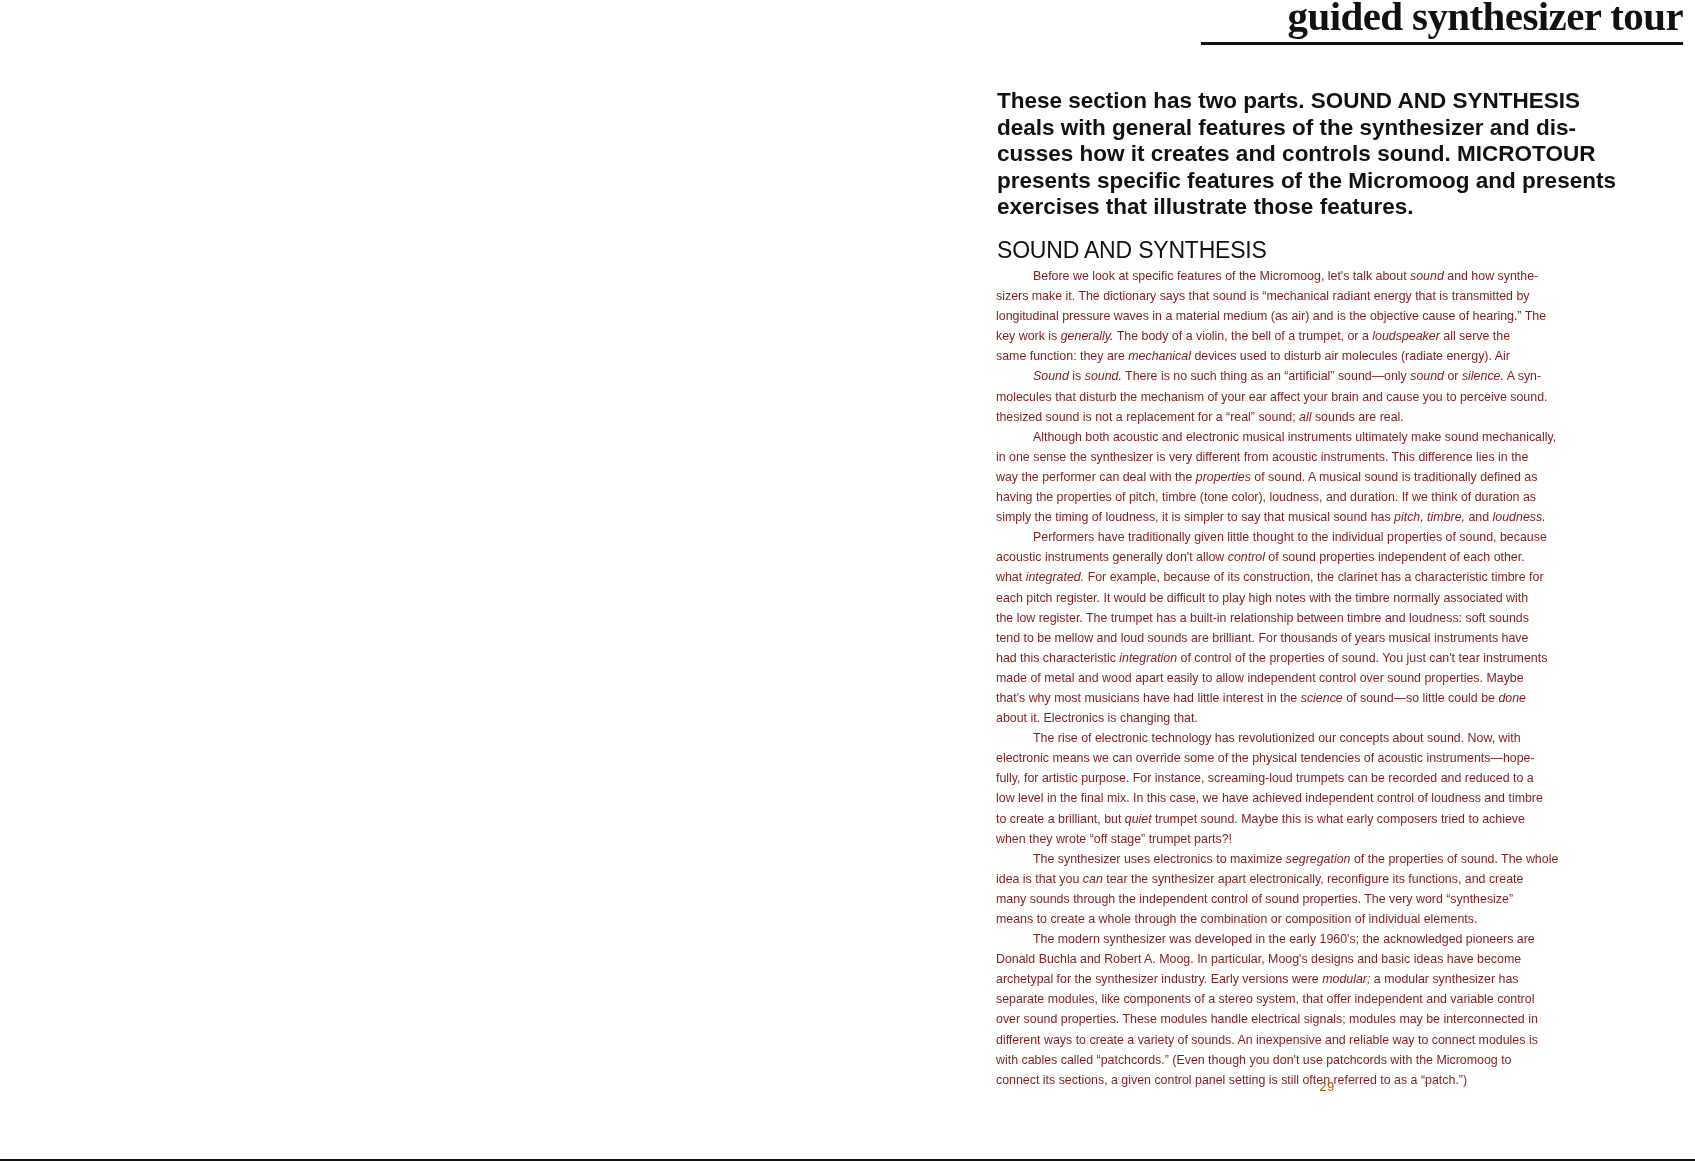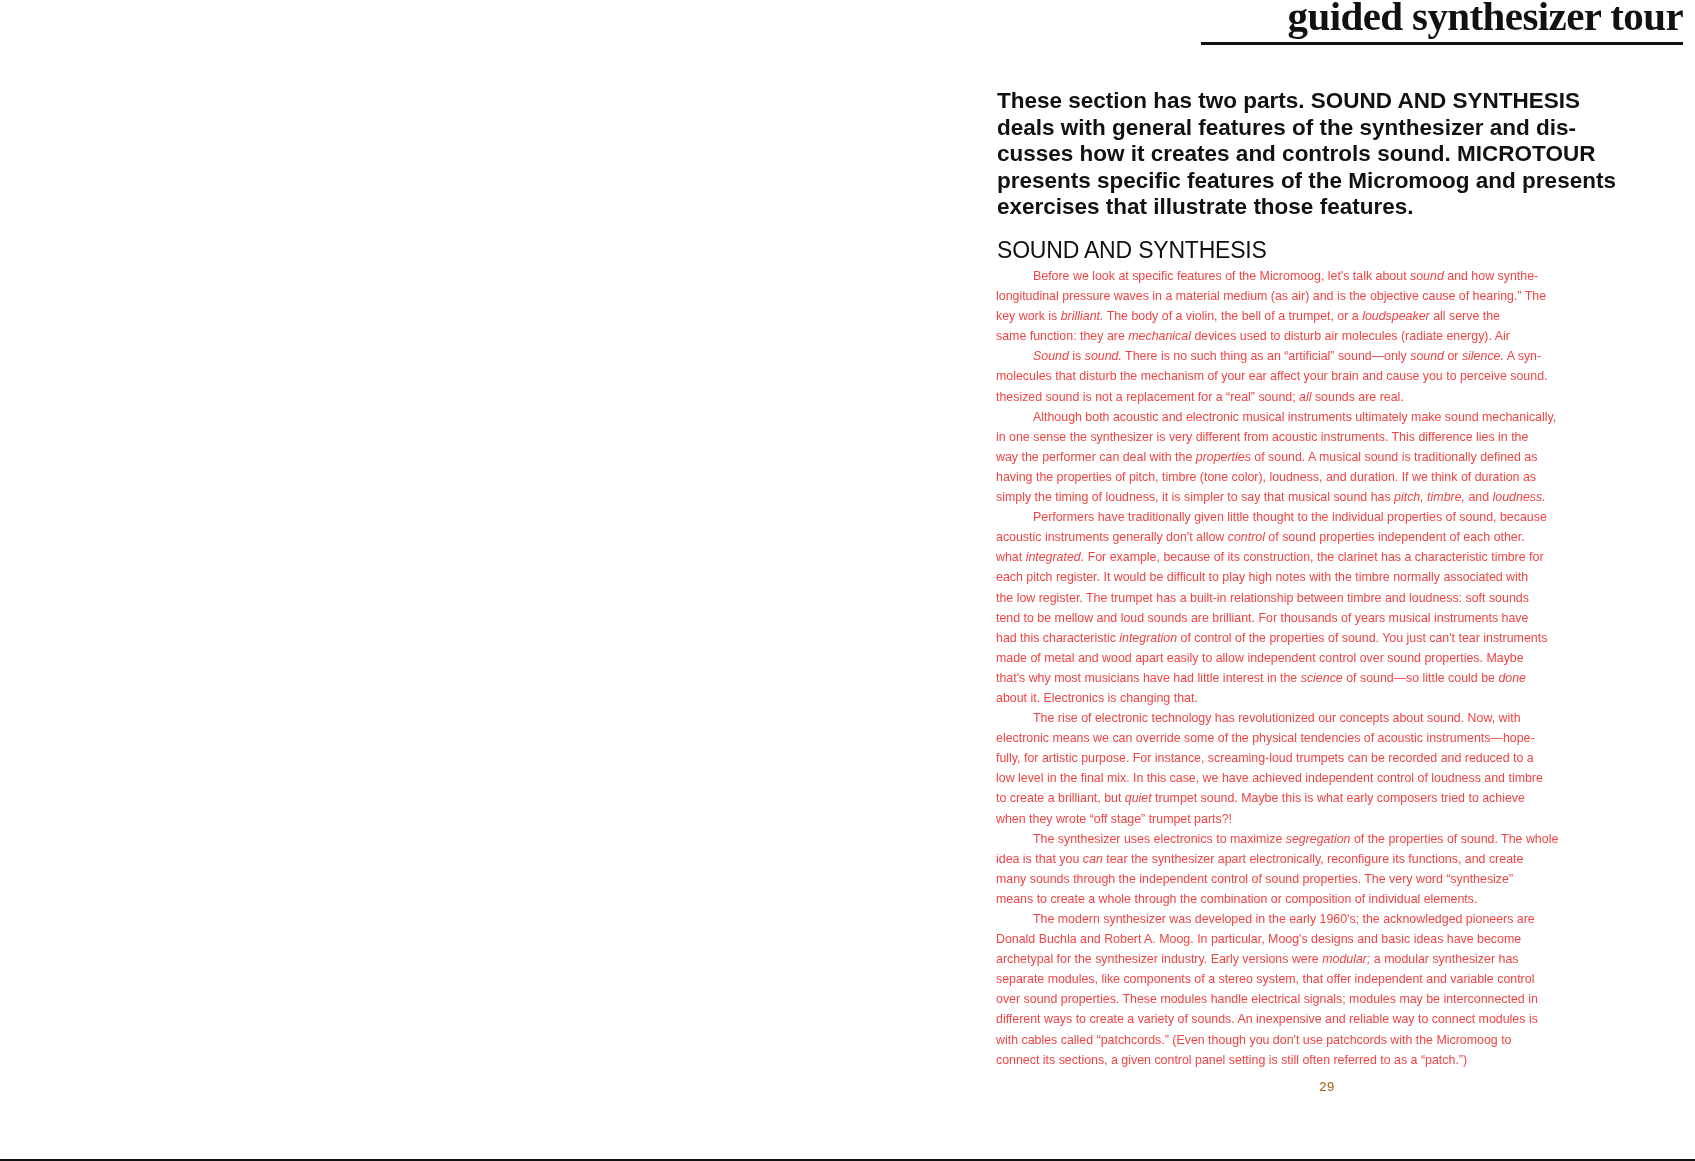--- a/index.html
+++ b/index.html
@@ -22,21 +22,21 @@
   .section-heading {
     position: absolute; left: 997px; top: 237px;
     font-family: "Liberation Sans", "DejaVu Sans", sans-serif;
     font-size: 23px; font-weight: normal; color: #111; margin: 0; white-space: nowrap;
     letter-spacing: -0.2px;
     text-align: center;
   }
   .body {
     position: absolute; left: 996px; top: 266px; width: 670px;
     font-family: "Liberation Sans", "DejaVu Sans", sans-serif;
-    font-size: 12.4px; line-height: 20.1px; color: #ef4444; margin: 0;
+    font-size: 12.4px; line-height: 20.1px; color: #7f1d1d; margin: 0;
   }
   .body .ln { display: block; white-space: nowrap; height: 20.1px; }
   .body .ind { padding-left: 37px; }
   .page-number {
     position: absolute; left: 1319px; top: 1080px;
     font-family: Liberation Mono, monospace; font-size: 13px; color: #a16207;
   }
   .bottom-rule {
     position: absolute; left: 0; top: 1159px; width: 1695px; height: 2px; background: #111;
   }
@@ -53,22 +53,23 @@
   <span class="ln">deals with general features of the synthesizer and dis-</span>
   <span class="ln">cusses how it creates and controls sound. MICROTOUR</span>
   <span class="ln">presents specific features of the Micromoog and presents</span>
   <span class="ln">exercises that illustrate those features.</span>
 </p>
 
 <h2 class="section-heading">SOUND AND SYNTHESIS</h2>
 
 <div class="body" id="body-text">
     <span class="ln ind"><span>Before we look at specific features of the Micromoog, let's talk about </span><i>sound</i><span> and how synthe-</span></span>
+    <span class="ln"><span>sizers make it. The dictionary says that sound is “mechanical radiant energy that is transmitted by</span></span>
     <span class="ln"><span>longitudinal pressure waves in a material medium (as air) and is the objective cause of hearing.” The</span></span>
-    <span class="ln"><span>key work is </span><i>brilliant.</i><span> The body of a violin, the bell of a trumpet, or a </span><i>loudspeaker</i><span> all serve the</span></span>
+    <span class="ln"><span>key work is </span><i>generally.</i><span> The body of a violin, the bell of a trumpet, or a </span><i>loudspeaker</i><span> all serve the</span></span>
     <span class="ln"><span>same function: they are </span><i>mechanical</i><span> devices used to disturb air molecules (radiate energy). Air</span></span>
     <span class="ln ind"><i>Sound</i><span> is </span><i>sound.</i><span> There is no such thing as an “artificial” sound—only </span><i>sound</i><span> or </span><i>silence.</i><span> A syn-</span></span>
     <span class="ln"><span>molecules that disturb the mechanism of your ear affect your brain and cause you to perceive sound.</span></span>
     <span class="ln"><span>thesized sound is not a replacement for a “real” sound; </span><i>all</i><span> sounds are real.</span></span>
     <span class="ln ind"><span>Although both acoustic and electronic musical instruments ultimately make sound mechanically,</span></span>
     <span class="ln"><span>in one sense the synthesizer is very different from acoustic instruments. This difference lies in the</span></span>
     <span class="ln"><span>way the performer can deal with the </span><i>properties</i><span> of sound. A musical sound is traditionally defined as</span></span>
     <span class="ln"><span>having the properties of pitch, timbre (tone color), loudness, and duration. If we think of duration as</span></span>
     <span class="ln"><span>simply the timing of loudness, it is simpler to say that musical sound has </span><i>pitch, timbre,</i><span> and </span><i>loudness.</i></span>
     <span class="ln ind"><span>Performers have traditionally given little thought to the individual properties of sound, because</span></span>

